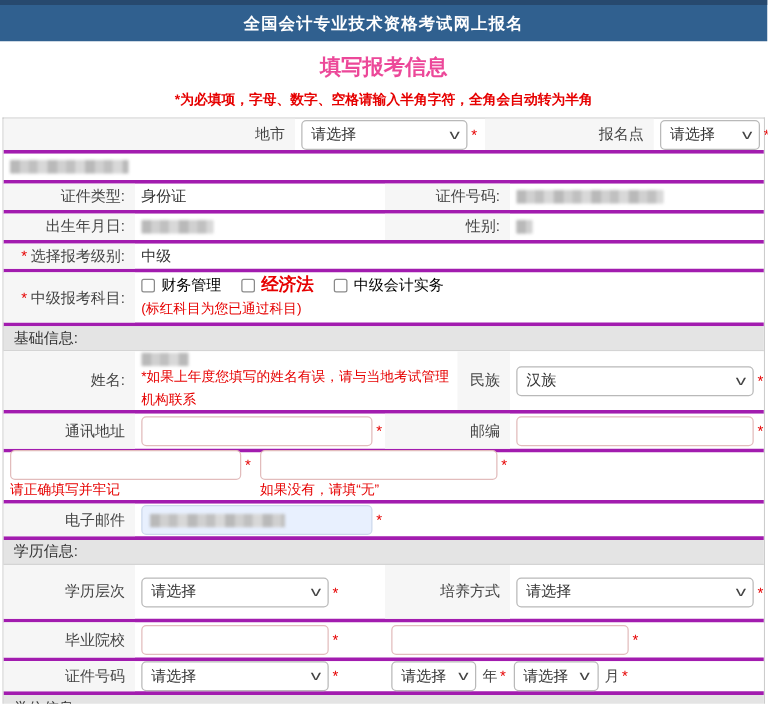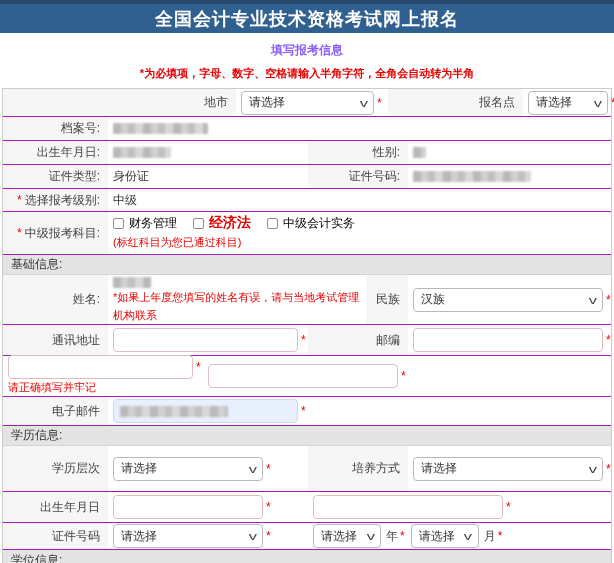--- a/index.html
+++ b/index.html
@@ -5,28 +5,28 @@
   * { box-sizing: border-box; }
   html,body { margin:0; padding:0; }
   body {
     width:614px; height:563px; overflow:hidden;
     font-family:"Liberation Sans","DejaVu Sans",sans-serif;
     font-size:12px; color:#333; background:#fff;
   }
   
   .topbar { height:33px; background:#30608f; border-top:4px solid #27496e;
     display:flex; align-items:center; justify-content:center; }
-  .topbar h1 { margin:0; color:#fff; font-size:18px; font-weight:bold; letter-spacing:1px;font-family:Liberation Mono, monospace; }
+  .topbar h1 { margin:0; color:#fff; font-size:13px; font-weight:bold; letter-spacing:1px;font-family:Liberation Mono, monospace; }
 
   .intro { text-align:center; padding-top:9px; }
-  .intro .pt { font-size:12px; font-weight:bold; margin:0 0 7px; color:#8b5cf6; }
+  .intro .pt { font-size:17px; font-weight:bold; margin:0 0 7px; color:#ec4899; }
   .intro .rn { color:#e60000; font-size:11px; font-weight:bold; margin:0 0 7px; }
 
   .tbl { margin:0 2px; border:1px solid #ccc; border-bottom:none; background:#fff; }
-  .row { display:flex; align-items:center; border-bottom:1px solid #a21caf; background:#fff; }
+  .row { display:flex; align-items:center; border-bottom:3px solid #a21caf; background:#fff; }
   .lab { text-align:right; padding-right:8px; color:#444; flex-shrink:0;
     background:#f6f6f6; align-self:stretch; display:flex; align-items:center; justify-content:flex-end; }
   .lab-l { width:105px; }
   .lab-l.wide { width:233px; }
   .lab-r { width:100px; }
   .lab-r.wide2 { width:135px; }
   .lab-r.narrow { width:42px; }
   .fld { display:flex; align-items:center; flex-shrink:0; padding-left:5px; }
   .fld-l { width:200px; }
   .col { display:flex; flex-direction:column; justify-content:center; align-items:flex-start; }
@@ -82,43 +82,42 @@
     <div class="fld">
       <div class="sel" style="width:80px">
         <span>请选择</span>
         <span class="ch">v</span>
       </div>
       <span class="req">*</span>
     </div>
   </div>
 
   <div class="row" style="height:24px">
-    <div class="lab lab-l">档案号:</div>
     <div class="fld">
         <span class="redact" style="width:95px"></span>
-      </div>
-  </div>
-
-  <div class="row" style="height:24px">
-    <div class="lab lab-l">出生年月日:</div>
-    <div class="fld fld-l">
-        <span class="redact" style="width:58px"></span>
-      </div>
-    <div class="lab lab-r">性别:</div>
-    <div class="fld">
-        <span class="redact" style="width:13px"></span>
       </div>
   </div>
 
   <div class="row" style="height:24px">
     <div class="lab lab-l">证件类型:</div>
     <div class="fld fld-l">身份证</div>
     <div class="lab lab-r">证件号码:</div>
     <div class="fld">
         <span class="redact" style="width:118px"></span>
+      </div>
+  </div>
+
+  <div class="row" style="height:24px">
+    <div class="lab lab-l">出生年月日:</div>
+    <div class="fld fld-l">
+        <span class="redact" style="width:58px"></span>
+      </div>
+    <div class="lab lab-r">性别:</div>
+    <div class="fld">
+        <span class="redact" style="width:13px"></span>
       </div>
   </div>
 
   <div class="row" style="height:23px">
     <div class="lab lab-l">
       <span class="reqpre">*</span>
       <span>选择报考级别:</span>
     </div>
     <div class="fld">中级</div>
   </div>
@@ -184,20 +183,21 @@
         <input class="inp" style="width: 185px;" value="">
         <span class="req">*</span>
       </div>
       <div class="note">请正确填写并牢记</div>
     </div>
     <div class="fld col" style="align-items:flex-start">
       <div style="display:flex;align-items:center">
         <input class="inp" style="width: 190px;" value="">
         <span class="req">*</span>
       </div>
+      <div class="note">如果没有，请填“无”</div>
     </div>
   </div>
 
   <div class="row" style="height:29px">
     <div class="lab lab-l">电子邮件</div>
     <div class="fld">
       <div class="inp fill" style="width:185px">
         <span class="redact" style="width:108px"></span>
       </div>
       <span class="req">*</span>
@@ -221,21 +221,21 @@
     <div class="fld">
       <div class="sel" style="width:190px">
         <span>请选择</span>
         <span class="ch">v</span>
       </div>
       <span class="req">*</span>
     </div>
   </div>
 
   <div class="row" style="height:31px">
-    <div class="lab lab-l">出生年月日</div>
+    <div class="lab lab-l">毕业院校</div>
     <div class="fld fld-l">
       <input class="inp" style="width: 150px;" value="">
       <span class="req">*</span>
     </div>
     <div class="fld">
       <input class="inp" style="width: 190px;" value="">
       <span class="req">*</span>
     </div>
   </div>
 

